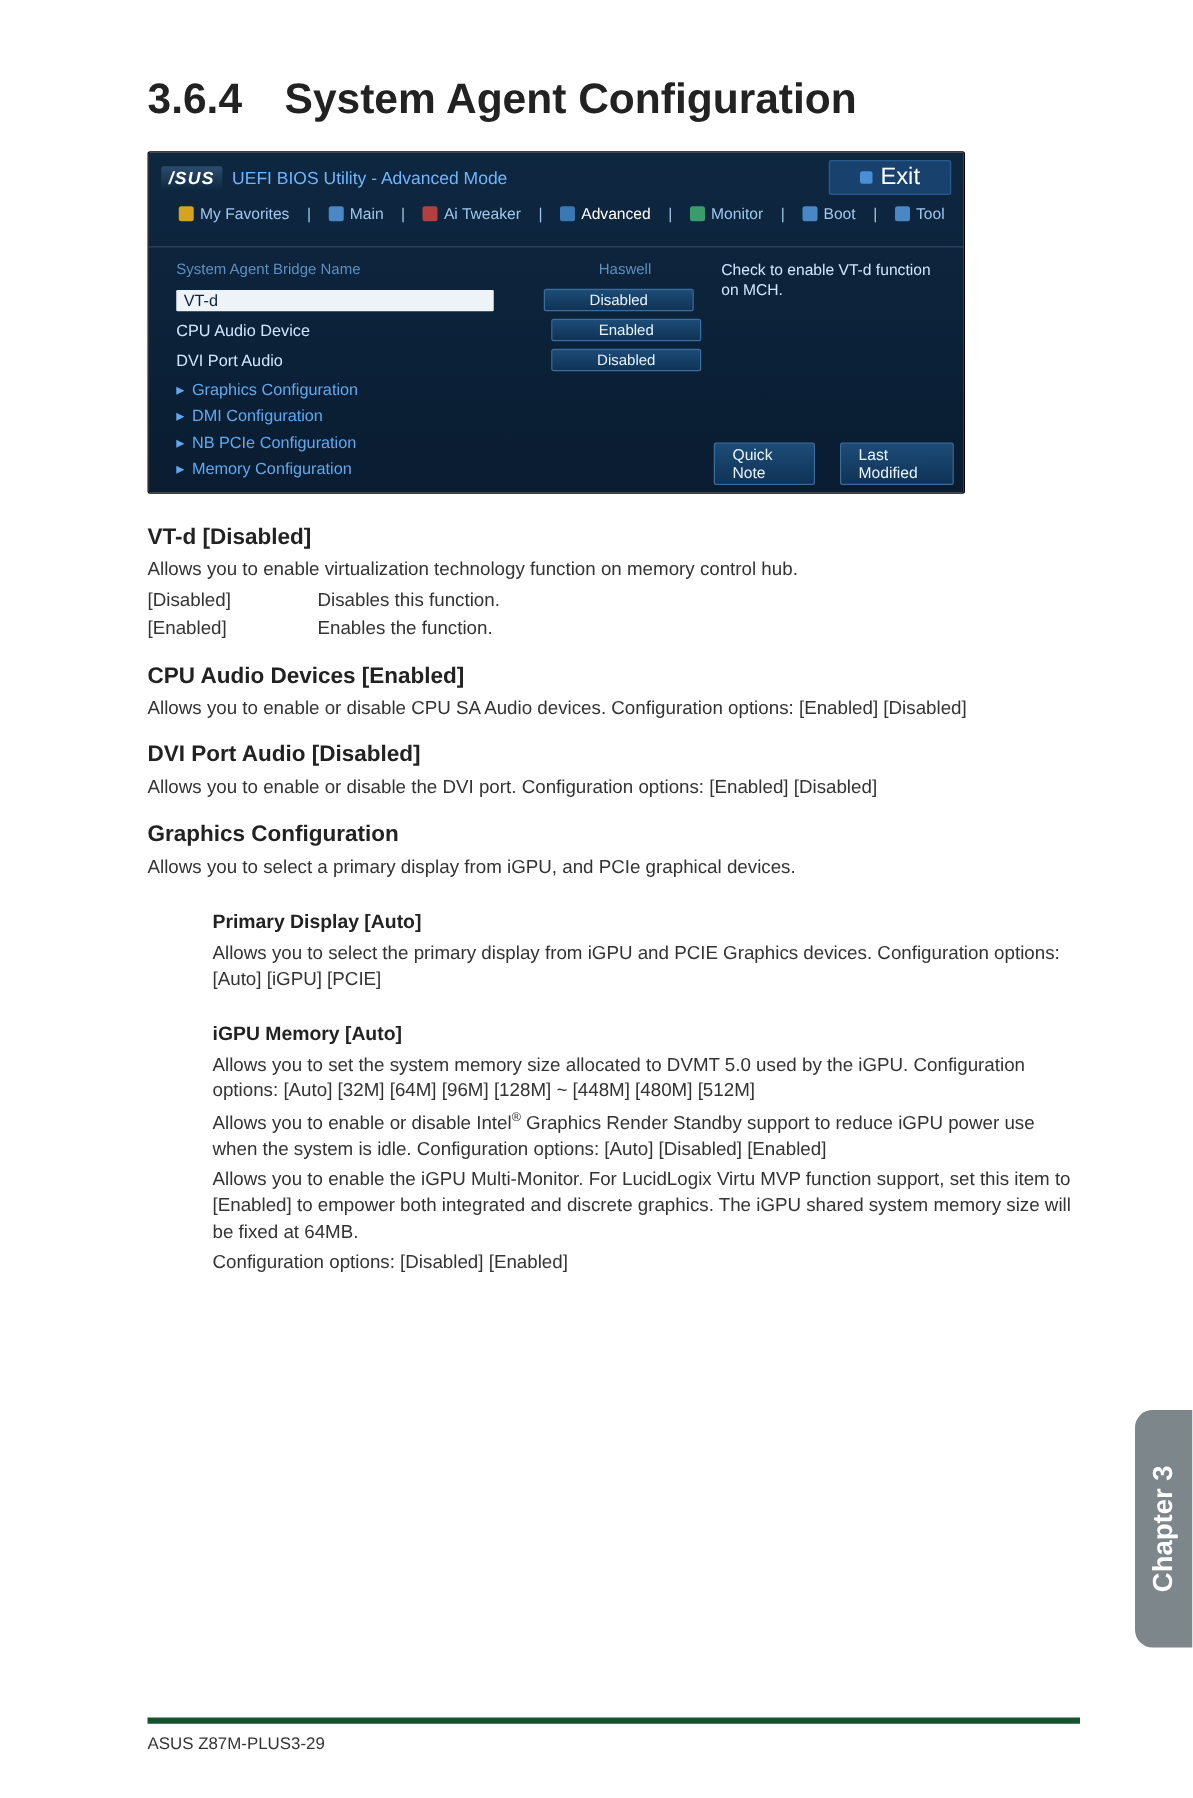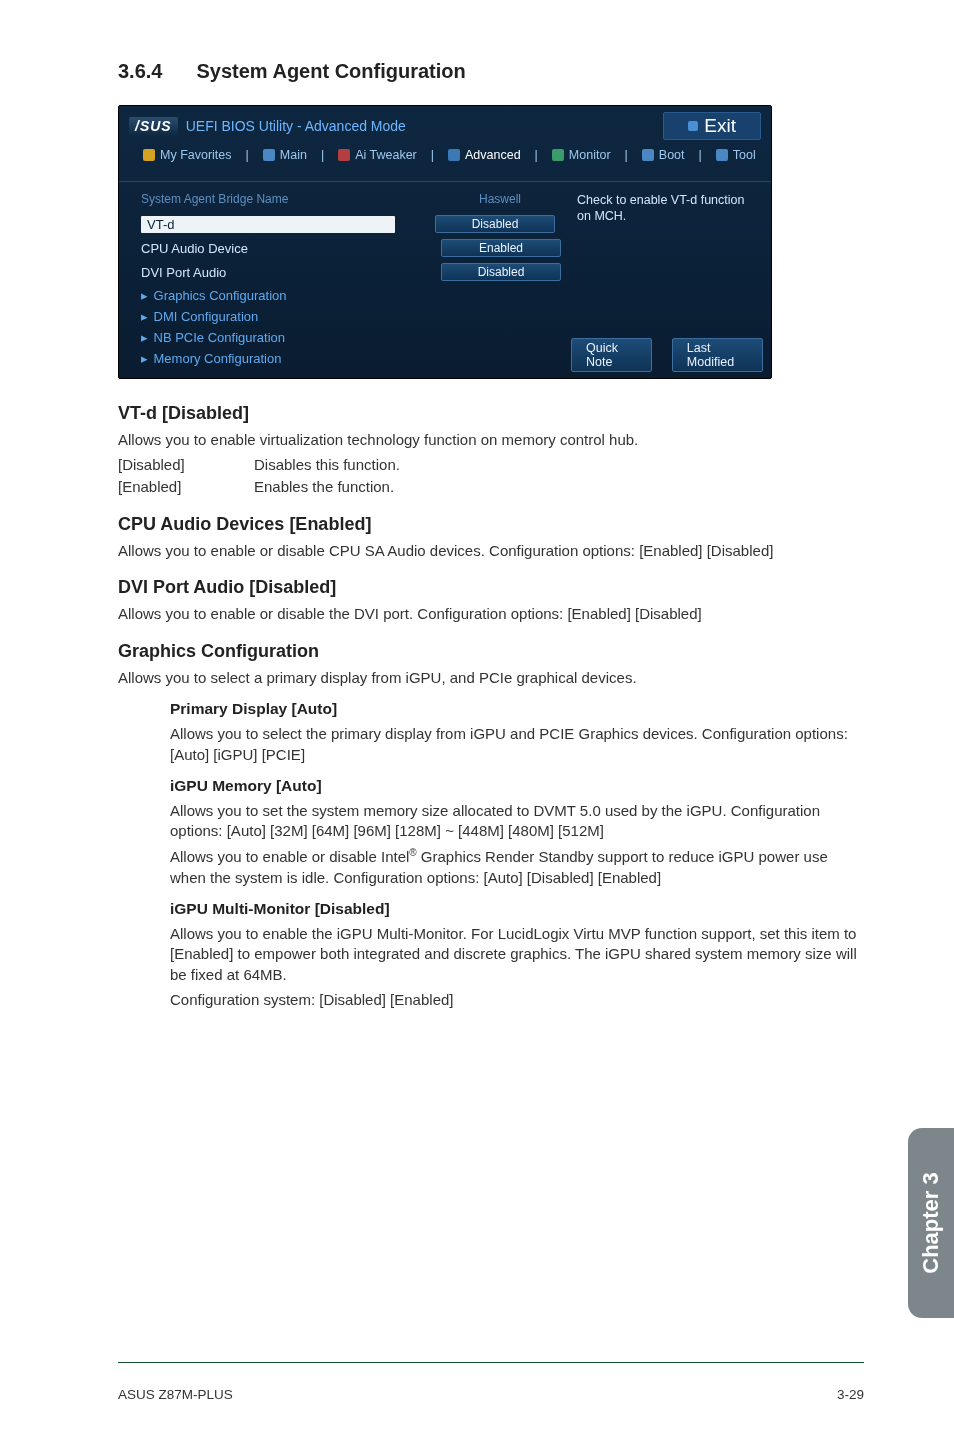--- a/index.html
+++ b/index.html
@@ -7,21 +7,21 @@
   body {
     font-family: Arial, Helvetica, sans-serif;
     background: #fff;
     color: #333;
     position: relative;
   }
   .page {
     padding: 60px 90px 0 118px;
   }
   h2.section {
-    font-size: 20px;
+    font-size: 34px;
     font-weight: bold;
     color: #222;
     margin-bottom: 22px;
   }
   h2.section .num { display:inline-block; margin-right: 34px; }
 
   
   .bios {
     width: 654px;
     background: linear-gradient(#0e2740, #0b2138 60%, #0a1c30);
@@ -96,21 +96,21 @@
     display:flex; gap:20px; align-items:flex-end;
   }
   .bot-btn {
     background: linear-gradient(#1d4c77,#0f3356); border:1px solid #3b6e9f;
     color:#e8f3ff; font-size:12.5px; padding:2px 14px; border-radius:2px;
   }
 
   
   .doc { margin-top: 22px; font-size: 15px; color:#333; line-height:1.38; }
   .doc h3 { font-size: 18px; font-weight:bold; color:#222; margin-top:14px; margin-bottom:4px; }
-  .doc h4 { font-size: 15.5px; font-weight:bold; color:#222; margin-top:10px; margin-bottom:4px; }
+  .doc h4 { font-size: 15.5px; font-weight:bold; color:#222; margin-top:23px; margin-bottom:4px; }
   .doc p { margin-bottom:4px; }
   .kv-row { display:flex; gap:12px; margin:2px 0; }
   .kv-row .k { width:124px; }
   .indent { margin-left: 52px; }
   sup { font-size: 10px; }
 
   
   .side-tab {
     position:absolute; right:0; bottom:120px;
     width:46px; height:190px;
@@ -118,24 +118,24 @@
     display:flex; align-items:center; justify-content:center;
   }
   .side-tab span {
     color:#fff; font-weight:bold; font-size:22px;
     transform: rotate(-90deg); transform-origin:center; white-space:nowrap;
   }
 
   
   .footer {
     position:absolute; left:0; right:0; bottom:36px;
-    border-top:1px solid #14532d;
+    border-top:5px solid #14532d;
     margin: 0 90px 0 118px;
-    padding-top:24px;
-    display:flex; justify-content:space-between;
+    padding-top:8px;
+    display:flex; justify-content:flex-start;
     font-size:13.5px; color:#333;
   }
 </style>
 </head>
 <body>
 
 <div class="page">
   <h2 class="section">
     <span class="num">3.6.4</span><span>System Agent Configuration</span>
   </h2>
@@ -255,23 +255,22 @@
 
     <div class="indent">
       <h4>Primary Display [Auto]</h4>
       <p>Allows you to select the primary display from iGPU and PCIE Graphics devices. Configuration options: [Auto] [iGPU] [PCIE]</p>
 
       <h4>iGPU Memory [Auto]</h4>
       <p>Allows you to set the system memory size allocated to DVMT 5.0 used by the iGPU. Configuration options: [Auto] [32M] [64M] [96M] [128M] ~ [448M] [480M] [512M]</p>
 
       <p><span>Allows you to enable or disable Intel</span><sup>®</sup><span> Graphics Render Standby support to reduce iGPU power use when the system is idle. Configuration options: [Auto] [Disabled] [Enabled]</span></p>
 
-      <h4>iGPU Multi-Monitor [Disabled]</h4>
       <p>Allows you to enable the iGPU Multi-Monitor. For LucidLogix Virtu MVP function support, set this item to [Enabled] to empower both integrated and discrete graphics. The iGPU shared system memory size will be fixed at 64MB.</p>
-      <p>Configuration system: [Disabled] [Enabled]</p>
+      <p>Configuration options: [Disabled] [Enabled]</p>
     </div>
   </div>
 </div>
 
 <div class="side-tab">
   <span>Chapter 3</span>
 </div>
 
 <div class="footer">
   <span>ASUS Z87M-PLUS</span>

